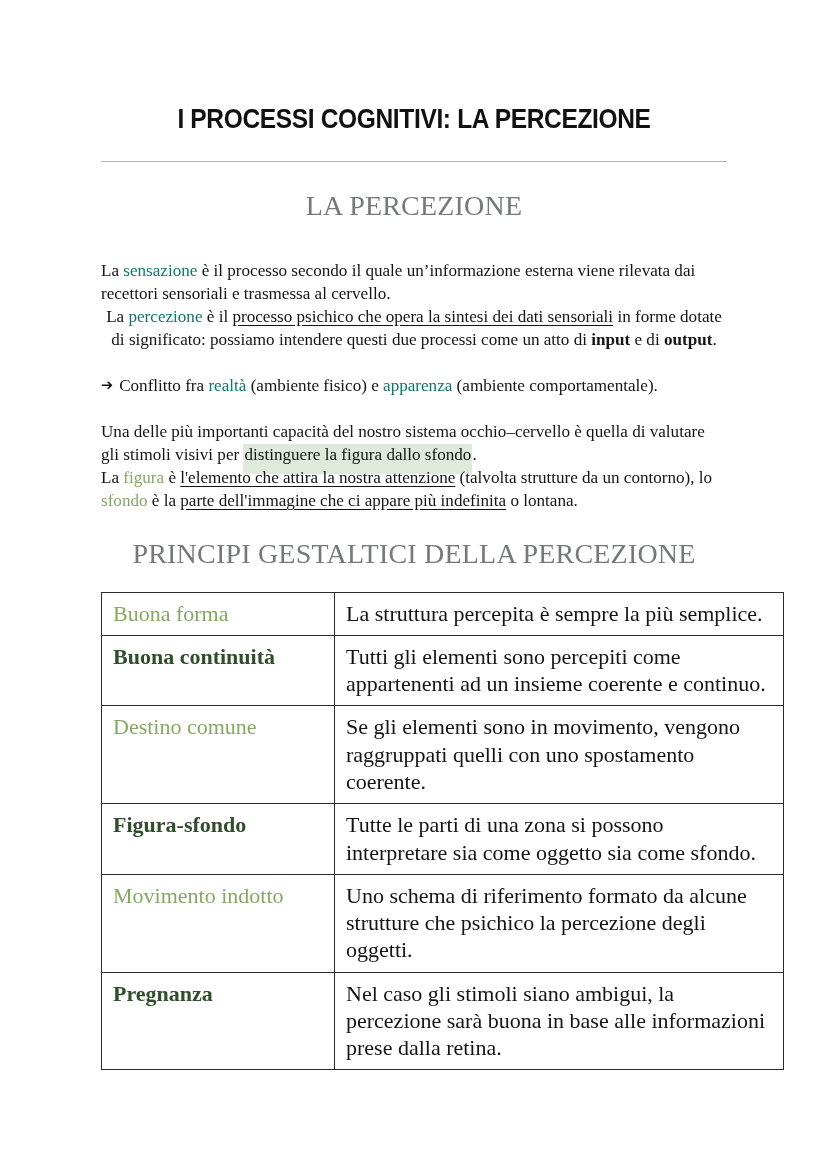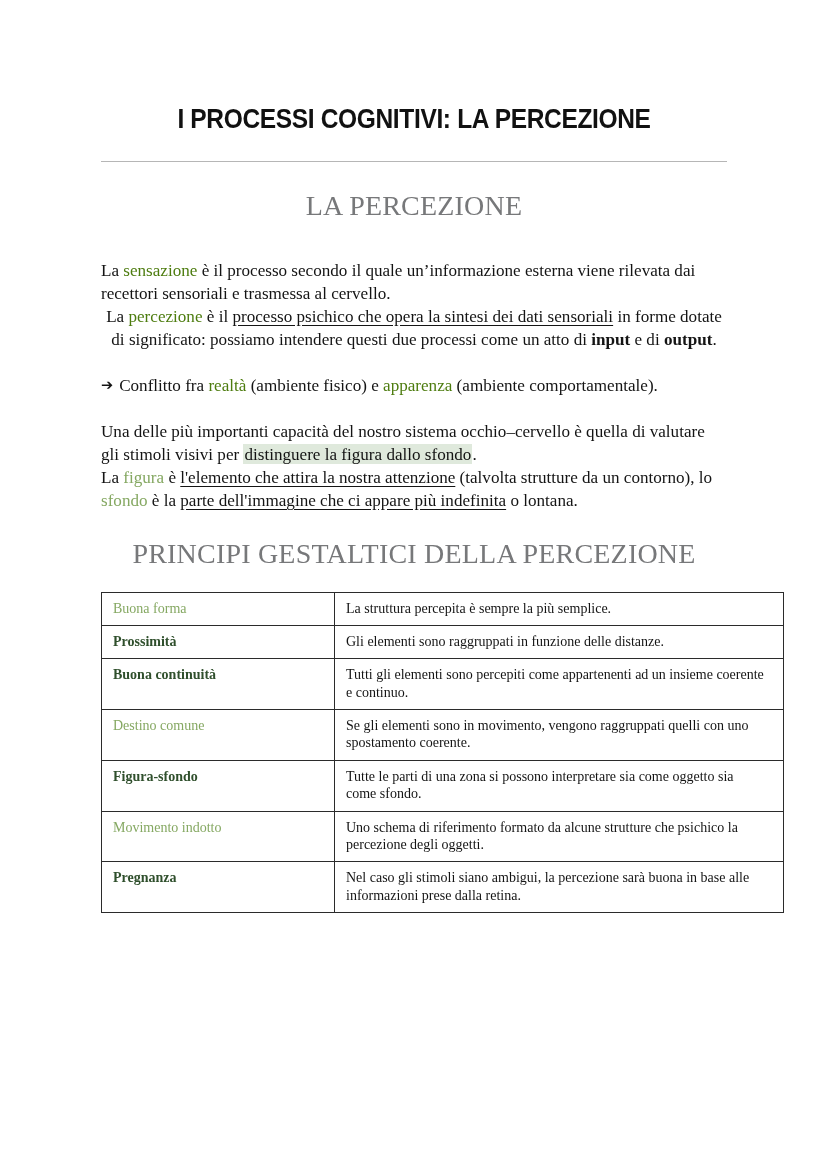--- a/index.html
+++ b/index.html
@@ -73,42 +73,42 @@
   .p3 { margin: 24px 0 0 0; }
   .p4 { margin: 0; }
 
   .arrow-glyph {
     font-family: "DejaVu Sans", sans-serif;
     font-size: 14.5px;
     padding-right: 6px;
     vertical-align: 1px;
   }
 
-  .grn      { color: #4d7c0f; }
+  .grn      { color: #0f766e; }
   .grn-soft { color: #85a862; margin-top: 14px; }
   .und      { text-decoration: underline; text-underline-offset: 2.5px; }
   .bld      { font-weight: 700; }
   .hl {
     background-color: #dfe9dc;
-    padding: 1px 1px 0 1px;
+    padding: 1px 1px 10px 1px;
   }
 
   
   .gestalt-table {
     margin: 22px 0 0 0;
     width: 626px;
     border-collapse: collapse;
     table-layout: fixed;
     border: 1.4px solid #2b2b2b;
   }
   .gestalt-table td {
     border: 1.2px solid #2b2b2b;
     padding: 7px 16px 8px 11px;
     vertical-align: top;
-    font-size: 14px;
+    font-size: 22px;
     line-height: 1.24;
   }
   .gestalt-table td.col-term { width: 205px; }
   .gestalt-table td.col-desc { width: 421px; color: #141414; }
 
   .term-soft { color: #85a862; font-weight: 400; }
   .term-bold { color: #2f4f2c; font-weight: 700; }
 </style>
 </head>
 <body>
@@ -143,24 +143,20 @@
 
   <h2 class="section-heading sh-2">PRINCIPI GESTALTICI DELLA PERCEZIONE</h2>
 
   <table class="gestalt-table">
     <tbody>
         <tr>
           <td class="col-term"><span class="term-soft">Buona forma</span></td>
           <td class="col-desc"><span>La struttura percepita è sempre la più semplice.</span></td>
         </tr>
         <tr>
-          <td class="col-term"><span class="term-bold">Prossimità</span></td>
-          <td class="col-desc"><span>Gli elementi sono raggruppati in funzione delle distanze.</span></td>
-        </tr>
-        <tr>
           <td class="col-term"><span class="term-bold">Buona continuità</span></td>
           <td class="col-desc"><span>Tutti gli elementi sono percepiti come appartenenti ad un insieme coerente e continuo.</span></td>
         </tr>
         <tr>
           <td class="col-term"><span class="term-soft">Destino comune</span></td>
           <td class="col-desc"><span>Se gli elementi sono in movimento, vengono raggruppati quelli con uno spostamento coerente.</span></td>
         </tr>
         <tr>
           <td class="col-term"><span class="term-bold">Figura-sfondo</span></td>
           <td class="col-desc"><span>Tutte le parti di una zona si possono interpretare sia come oggetto sia come sfondo.</span></td>

